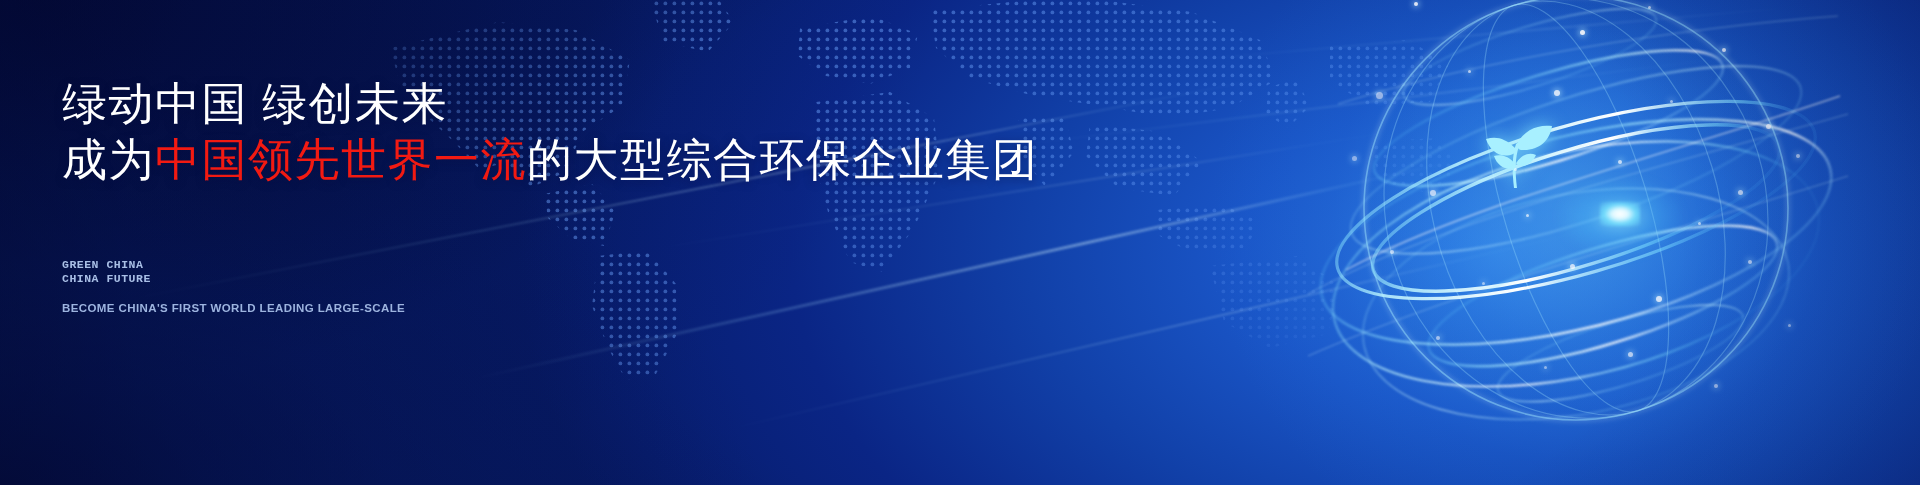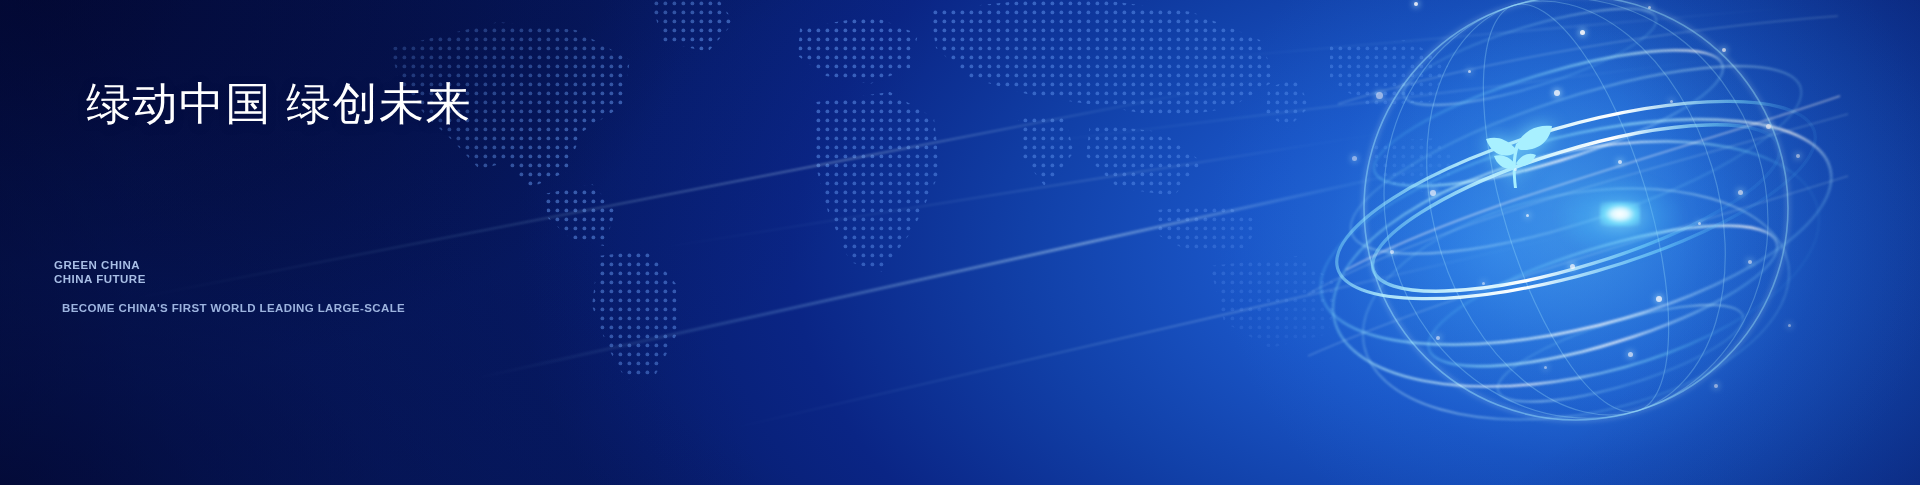--- a/index.html
+++ b/index.html
@@ -130,29 +130,29 @@
     z-index: 6;
   }
   .line {
     font-size: 45px;
     line-height: 56px;
     color: #ffffff;
     letter-spacing: 1.5px;
     white-space: nowrap;
     font-weight: 400;
     text-shadow: 0 2px 10px rgba(0,12,60,0.45);
-    margin-left: 24px;
   }
   .line .hl { color: #f21a12; }
 
   .sub-en {
     position: absolute;
-    left: 54px;
+    left: 62px;
     top: 258px;
     z-index: 6;
+    font-family: Liberation Mono, monospace;
   }
   .sub-en div {
     font-size: 11.5px;
     line-height: 14px;
     font-weight: bold;
     letter-spacing: 0.5px;
     color: #a9bfe6;
     white-space: nowrap;
   }
 
@@ -355,20 +355,21 @@
       <span class="sp" style="left:380px; top:258px; width:3px; height:3px; opacity:.62;"></span>
     </div>
   </div>
 
   <div class="bg-vignette"></div>
 
   <div class="headline">
     <div class="line">
       <span>绿动中国 绿创未来</span>
     </div>
+    <div class="line"><span>成为</span><span class="hl">中国领先世界一流</span><span>的大型综合环保企业集团</span></div>
   </div>
 
   <div class="sub-en">
     <div>GREEN CHINA</div>
     <div>CHINA FUTURE</div>
   </div>
 
   <div class="desc-en">
     <div>BECOME CHINA'S FIRST WORLD LEADING LARGE-SCALE</div>
   </div>

